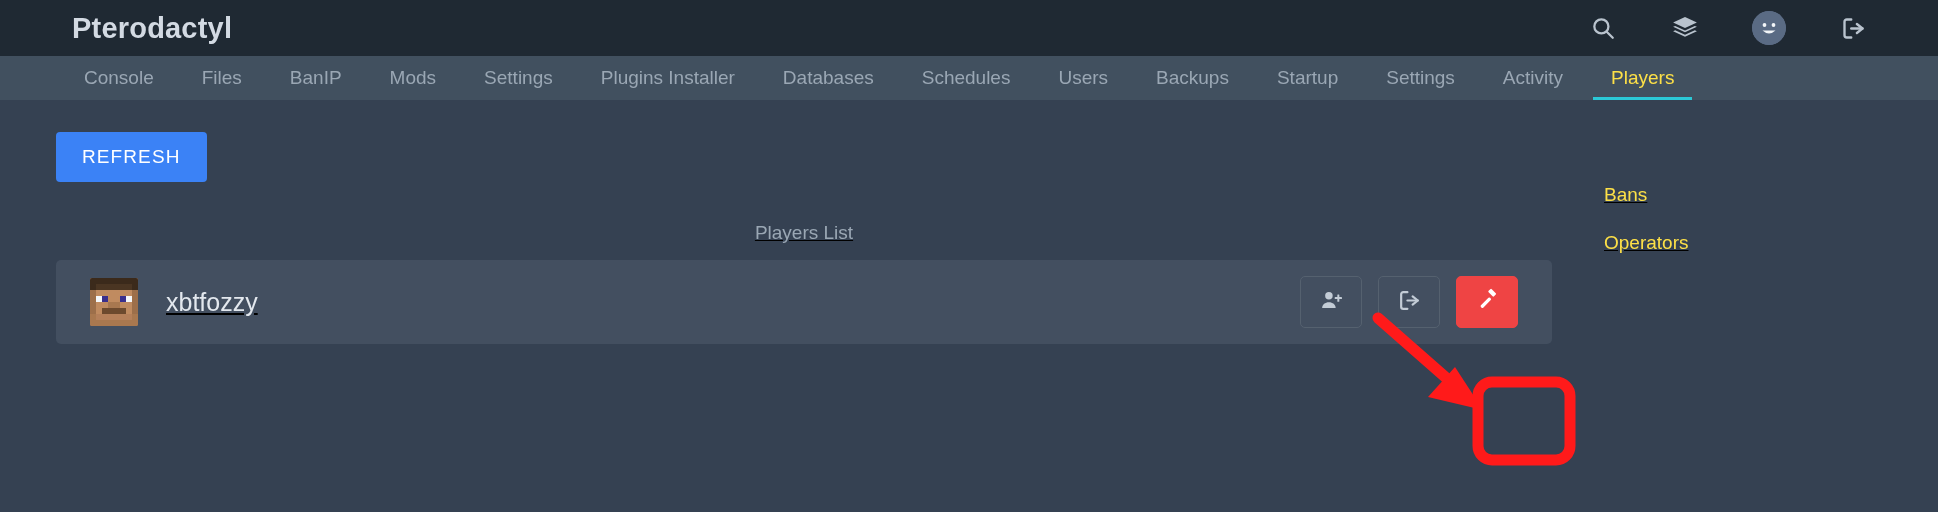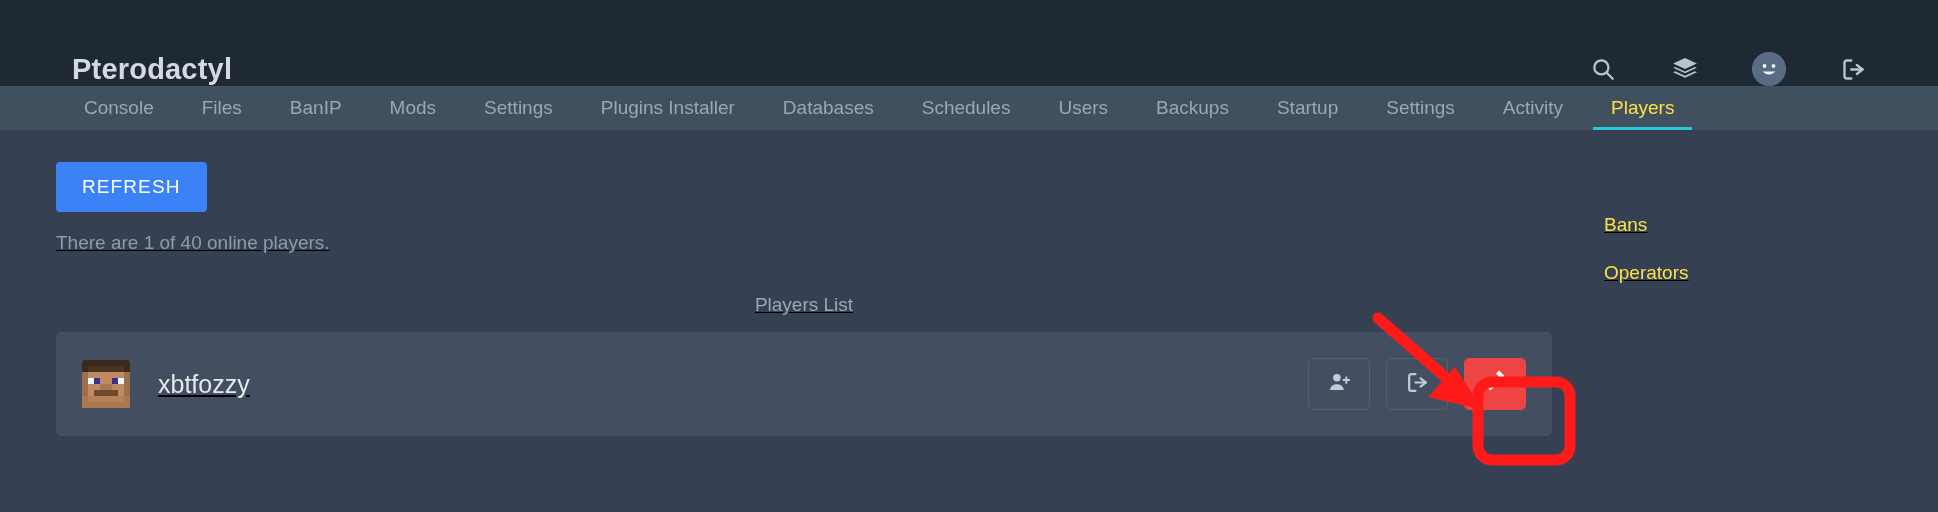--- a/index.html
+++ b/index.html
@@ -10,24 +10,24 @@
   body {
     width: 1938px;
     height: 512px;
     overflow: hidden;
     font-family: "Liberation Sans", sans-serif;
     -webkit-font-smoothing: antialiased;
   }
 
   
   .topbar {
-    height: 86px;
+    height: 56px;
     background: #1f2933;
     display: flex;
-    align-items: flex-end;
+    align-items: center;
     padding: 0 40px 0 72px;
     box-sizing: border-box;
   }
   .brand {
     color: #d3dae3;
     font-size: 29px;
     font-weight: 600;
     letter-spacing: .2px;
     white-space: nowrap;
   }
@@ -138,24 +138,24 @@
     margin-top: 40px;
     color: #9aa7b4;
     font-size: 19px;
     text-align: center;
   }
 
   .player-card {
     margin-top: 16px;
     background: #434f60;
     border-radius: 5px;
-    height: 104px;
-    display: flex;
-    align-items: center;
-    padding: 0 26px;
+    height: 84px;
+    display: flex;
+    align-items: center;
+    padding: 0 34px;
     box-sizing: border-box;
   }
   .player-avatar {
     width: 48px;
     height: 48px;
     flex: 0 0 48px;
     image-rendering: pixelated;
     border-radius: 2px;
     overflow: hidden;
     display: block;
@@ -268,21 +268,20 @@
 </div>
 
 <div class="content">
   <div class="inner">
     <div class="columns">
 
       <div class="col-main">
 
         <button class="refresh-btn">REFRESH</button>
 
-        <div class="status-text">There are 1 of 40 online players.</div>
 
         <div class="section-label">Players List</div>
 
         <div class="player-card">
           <svg class="player-avatar" viewBox="0 0 8 8" shape-rendering="crispEdges">
             <rect x="0" y="0" width="8" height="8" fill="#b5805a"></rect>
             <rect x="0" y="0" width="8" height="2" fill="#3b2a1b"></rect>
             <rect x="1" y="1" width="6" height="1" fill="#4a3522"></rect>
             <rect x="0" y="2" width="8" height="4" fill="#c08b60"></rect>
             <rect x="0" y="2" width="1" height="4" fill="#9d6f4a"></rect>

